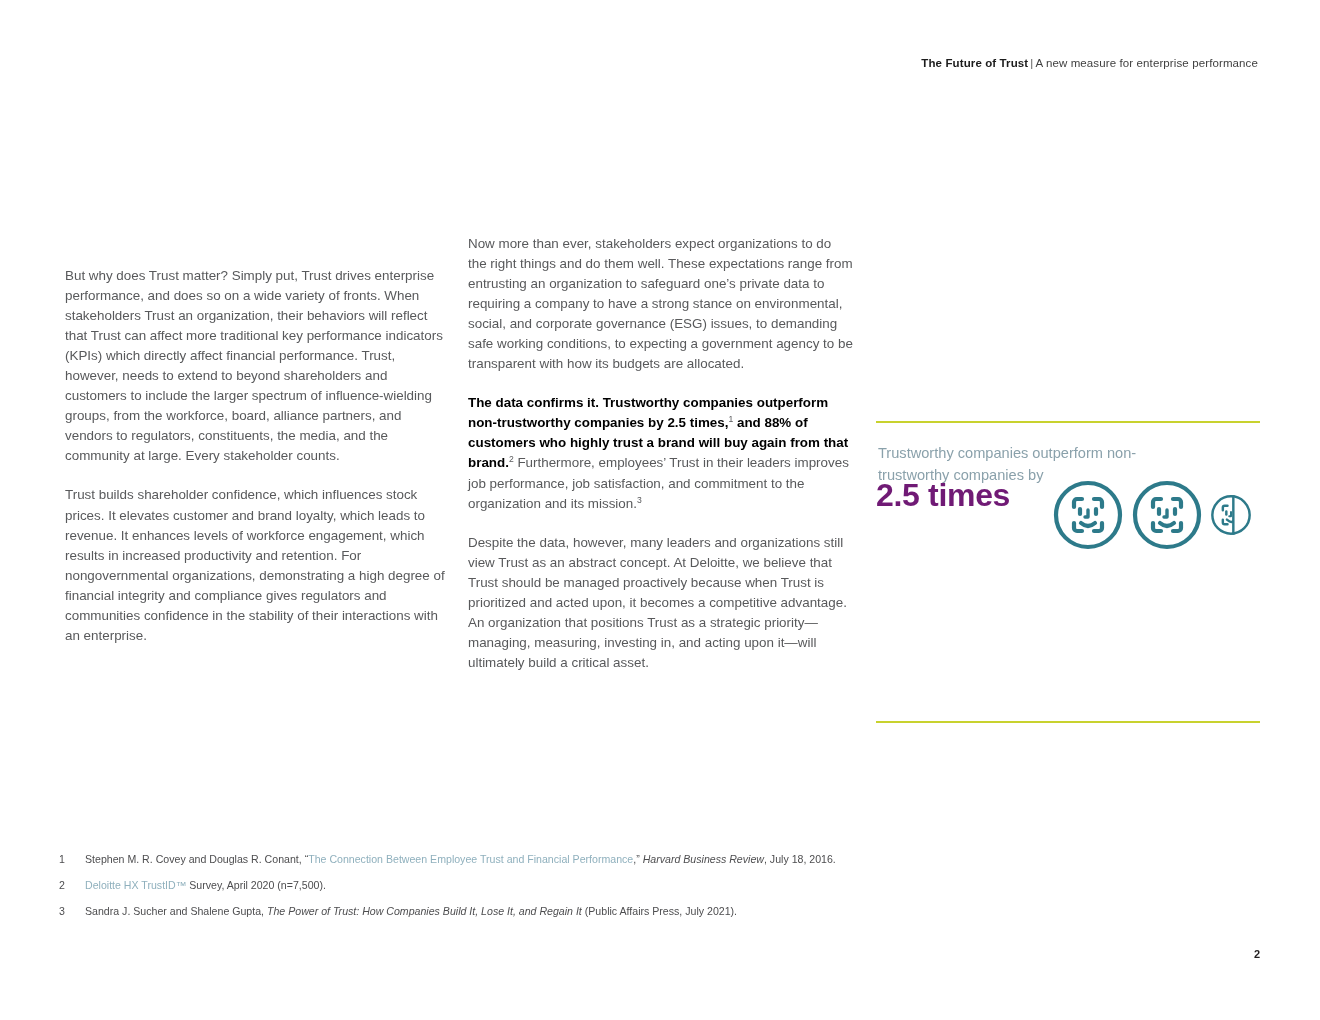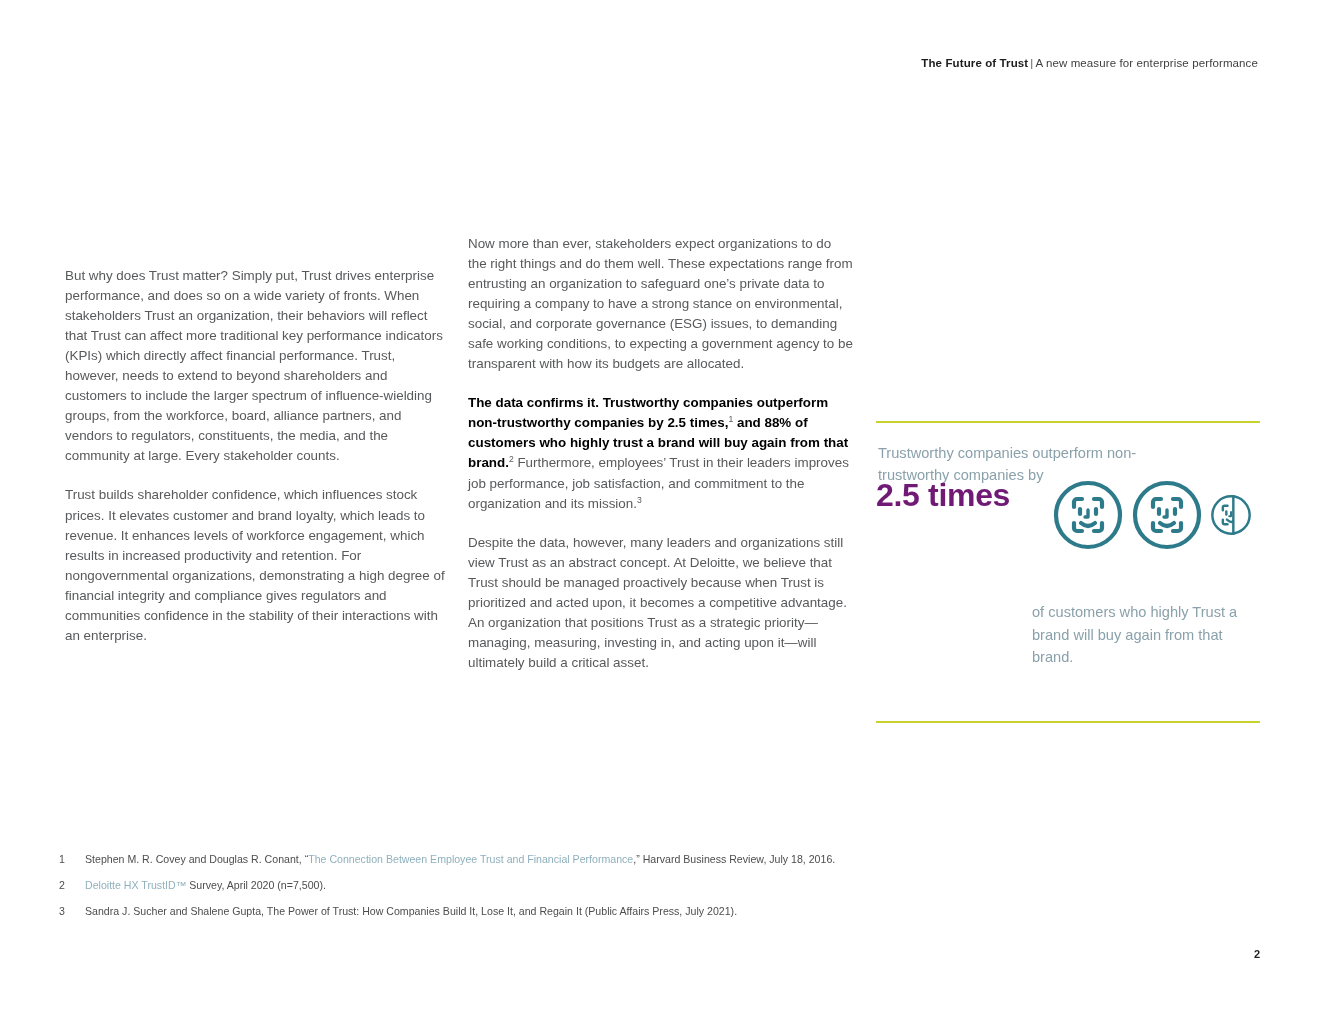--- a/index.html
+++ b/index.html
@@ -146,21 +146,21 @@
     padding-left: 26px;
     margin-bottom: 11px;
     white-space: nowrap;
   }
   .fn-num {
     position: absolute;
     left: 0;
     top: 0;
     color: #4d4d4f;
   }
-  .fn i, .fn .ital { }
+  .fn i, .fn .ital { font-style: italic; }
   .fn .lnk { color: #8fb0bd; }
 
   .page-num {
     position: absolute;
     right: 60px;
     top: 948px;
     font-size: 11px;
     font-weight: bold;
     color: #231f20;
   }
@@ -223,21 +223,20 @@
         <path d="M22 28 v-5 a3 3 0 0 1 3 -3 h5" fill="none" stroke="#2d7a8a" stroke-width="4.2" stroke-linecap="round"></path>
         <path d="M22 44 v5 a3 3 0 0 0 3 3 h5" fill="none" stroke="#2d7a8a" stroke-width="4.2" stroke-linecap="round"></path>
         <line x1="28" y1="30" x2="28" y2="35" stroke="#2d7a8a" stroke-width="4.2" stroke-linecap="round"></line>
         <path d="M36 31 v7 h-3" fill="none" stroke="#2d7a8a" stroke-width="3.4" stroke-linecap="round" stroke-linejoin="round"></path>
         <path d="M29 44 q7 6 10 3" fill="none" stroke="#2d7a8a" stroke-width="4.2" stroke-linecap="round"></path>
         <line x1="40" y1="2" x2="40" y2="70" stroke="#2d7a8a" stroke-width="4.2"></line>
       </svg>
     </div>
 
 
-    <div class="donut-caption">of customers who highly Trust a brand will buy again from that brand.</div>
   </div>
 
   <div class="footnotes">
     <div class="fn">
       <span class="fn-num">1</span><span>Stephen M. R. Covey and Douglas R. Conant, “</span><span class="lnk">The Connection Between Employee Trust and Financial Performance</span><span>,” </span><span class="ital">Harvard Business Review</span><span>, July 18, 2016.</span>
     </div>
     <div class="fn">
       <span class="fn-num">2</span><span></span><span class="lnk">Deloitte HX TrustID™</span><span> Survey, April 2020 (n=7,500).</span><span class="ital"></span><span></span>
     </div>
     <div class="fn">

